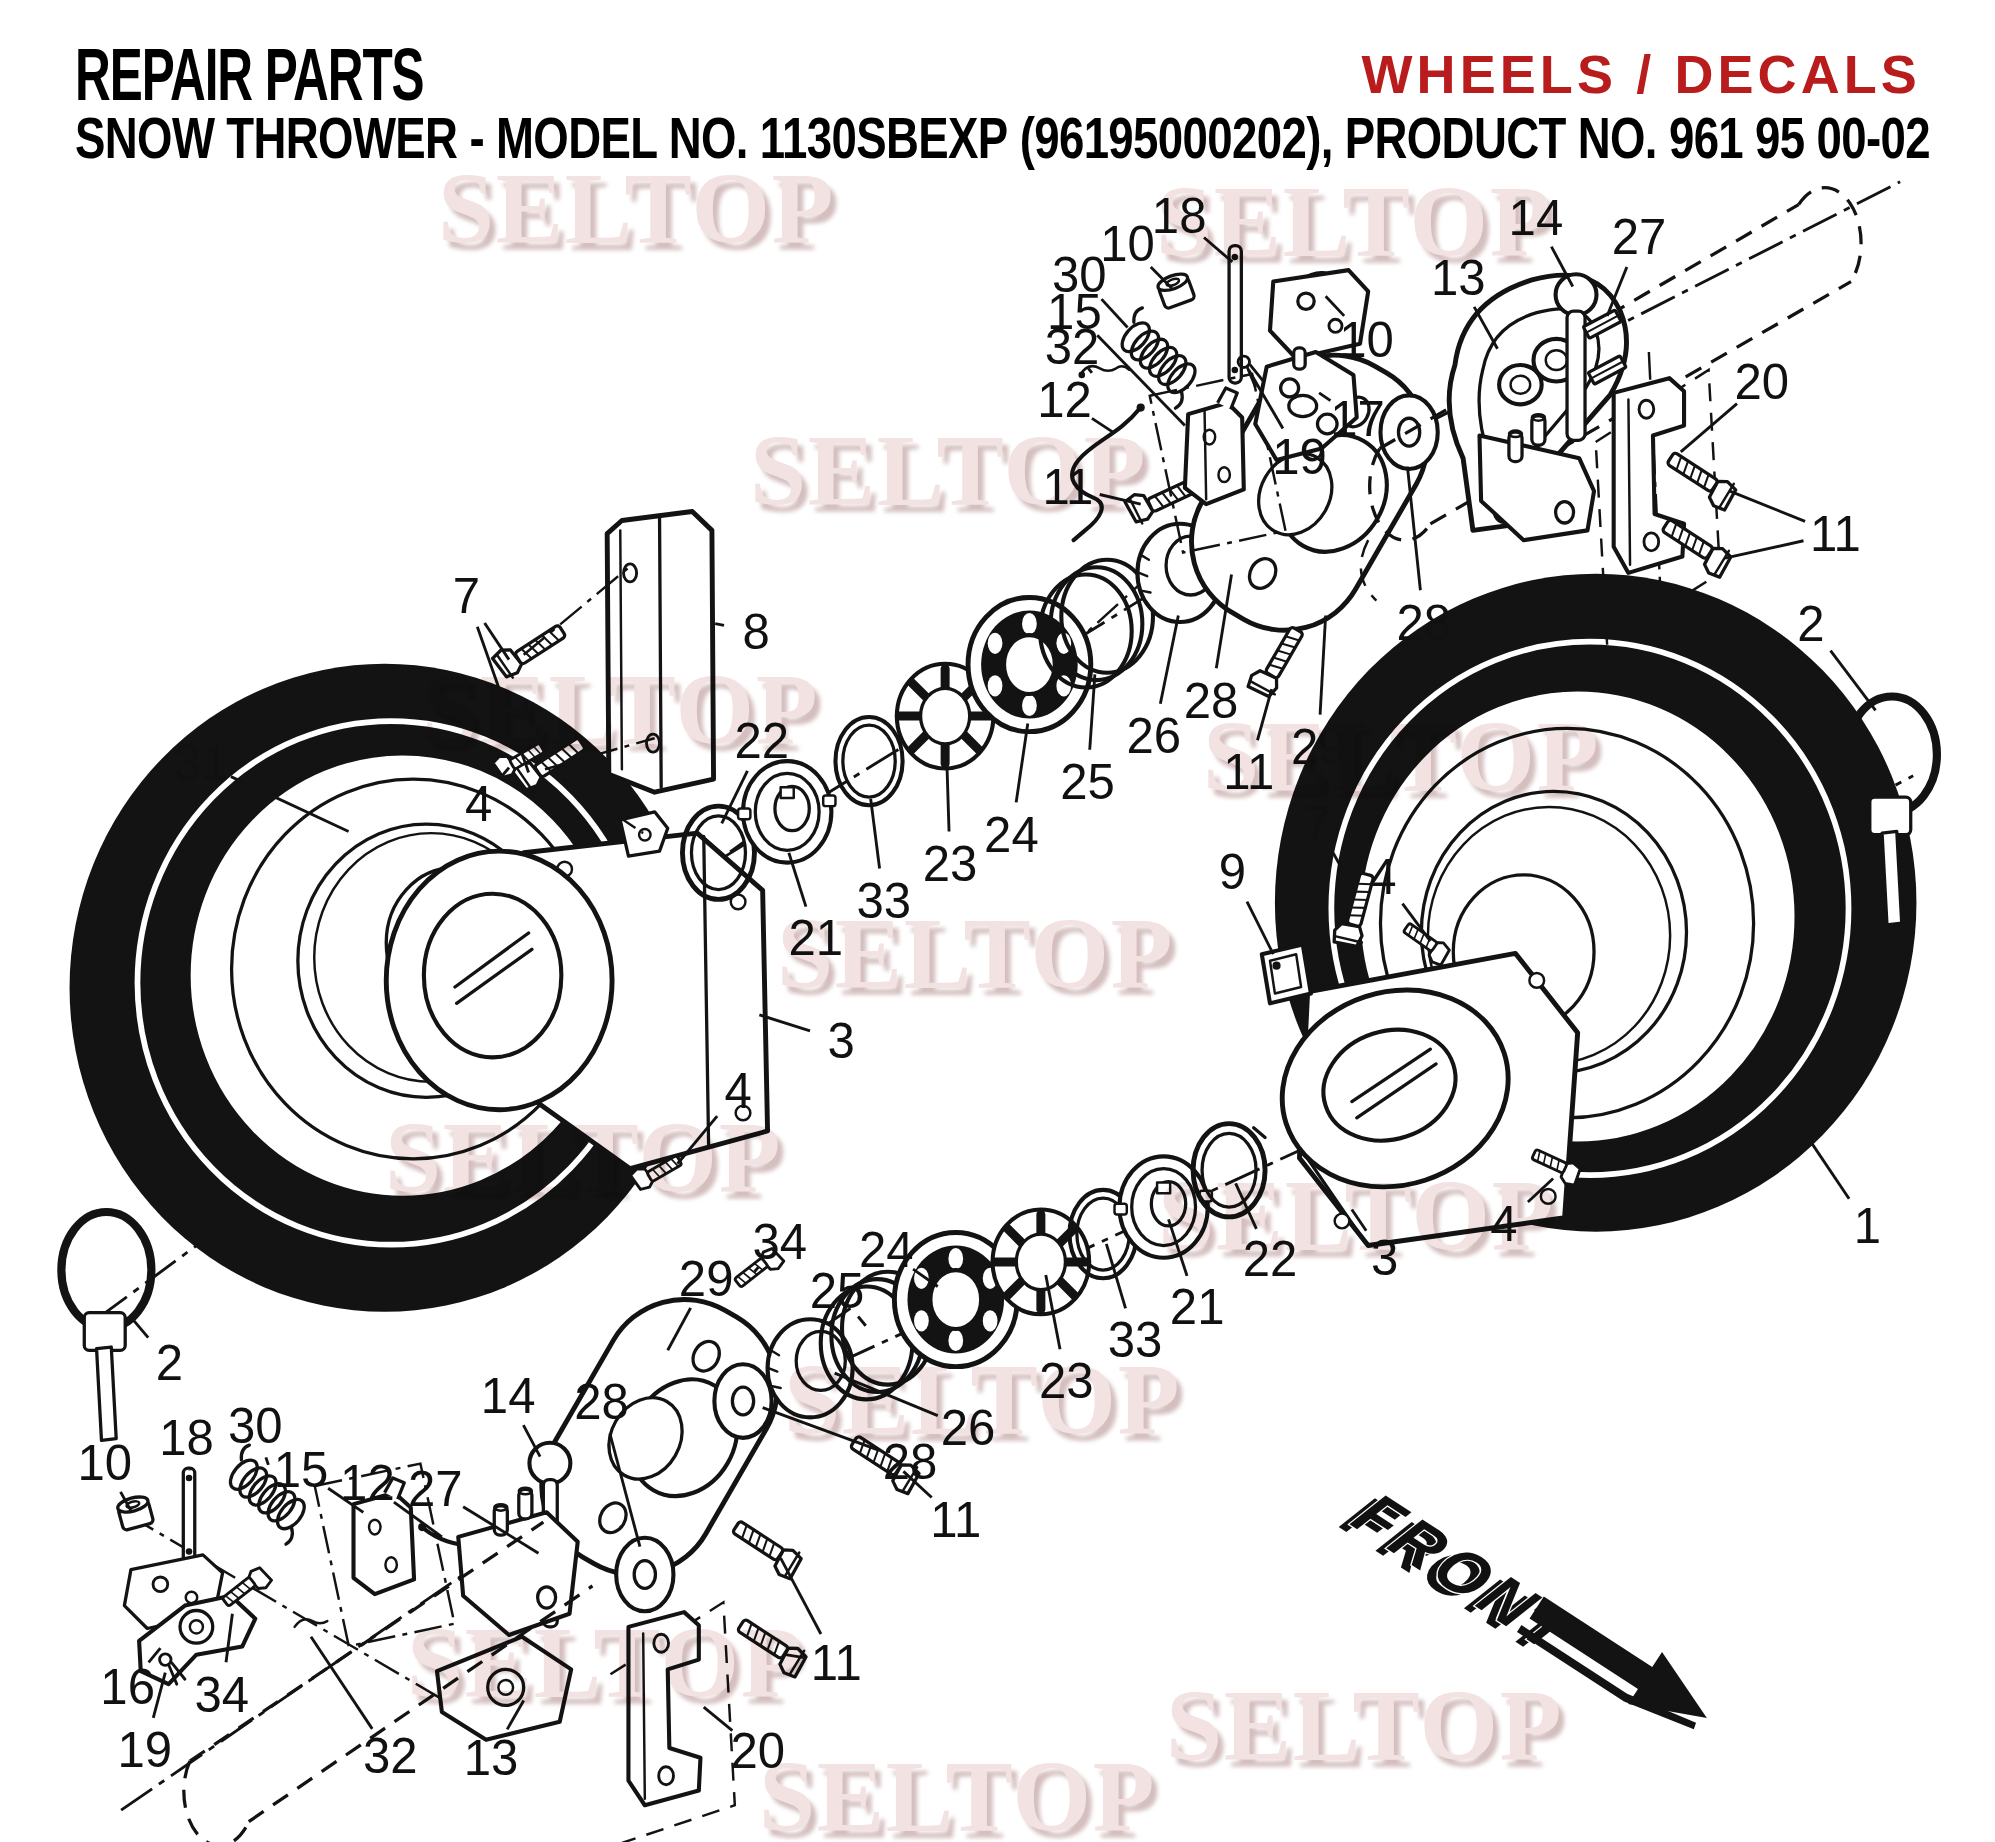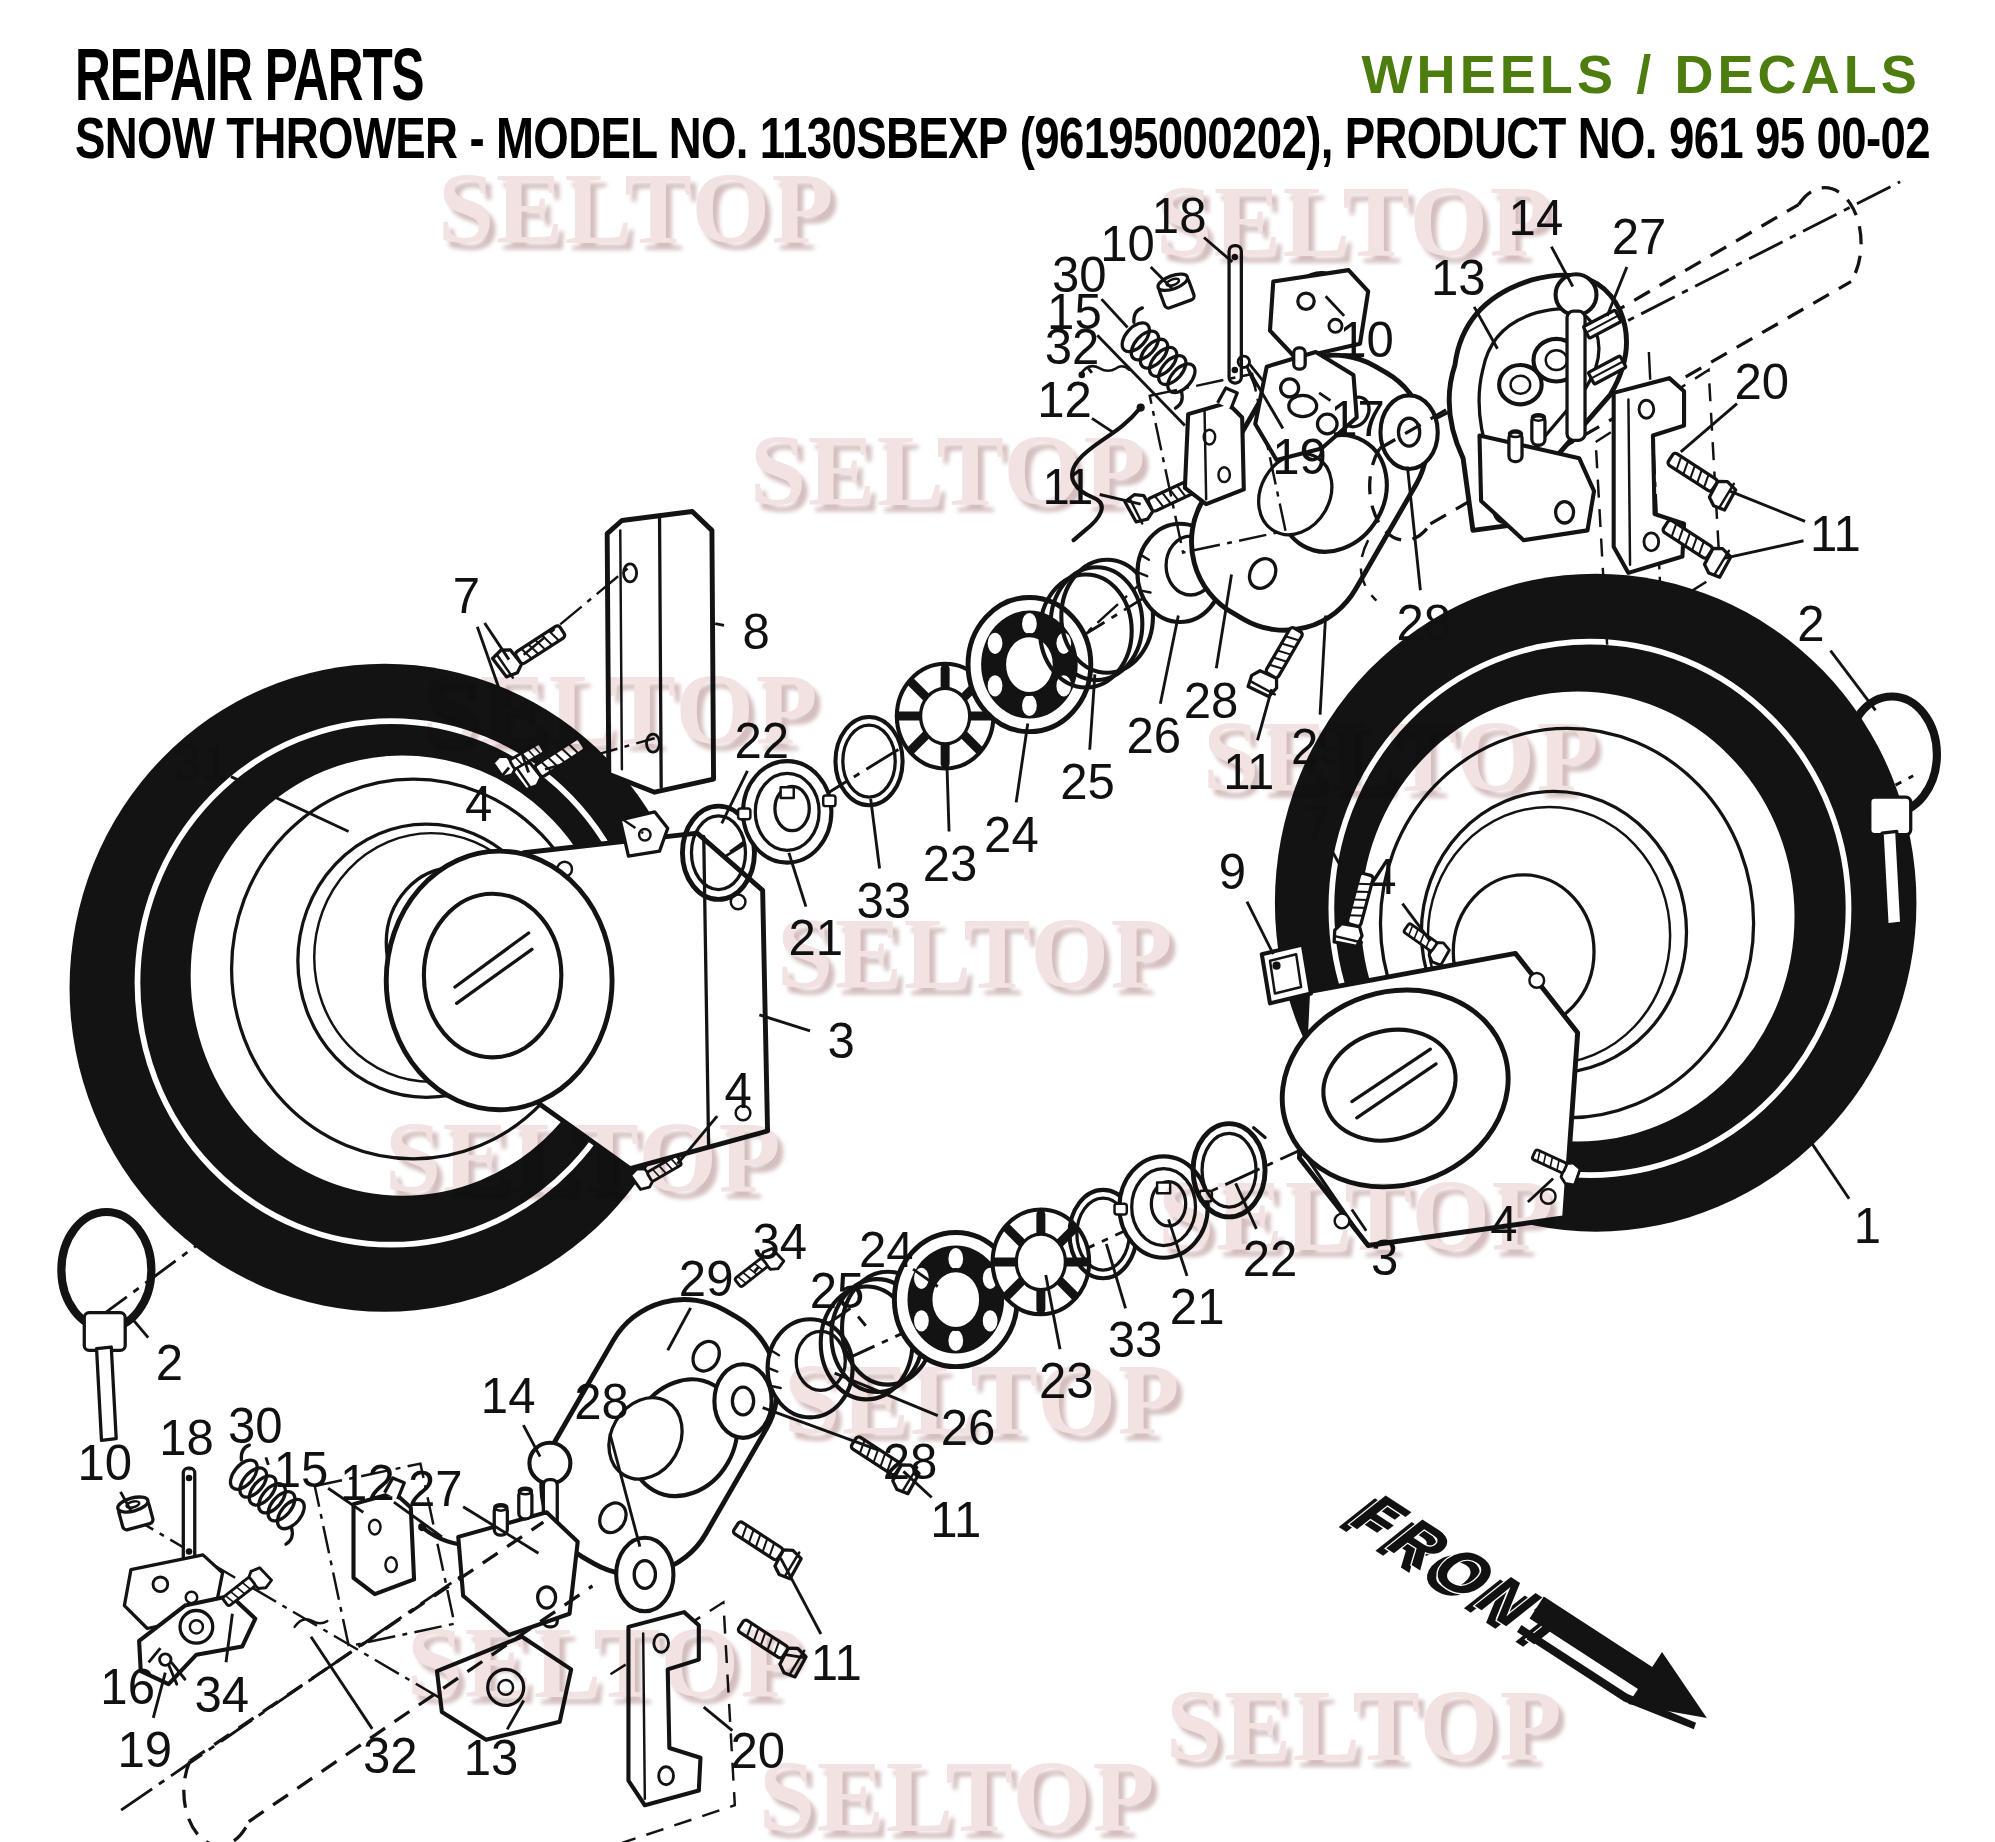--- a/index.html
+++ b/index.html
@@ -1,21 +1,21 @@
 <!DOCTYPE html>
 <html style="font-size:13px"><head>
 <meta charset="utf-8">
 <style>
   html,body{margin:0;padding:0;background:#fff;}
   .page{position:relative;width:1995px;height:1843px;background:#fff;
         font-family:"Liberation Sans",sans-serif;overflow:hidden;}
   .hdr-left{position:absolute;left:75px;top:31px;font-weight:900;font-size:75px;
         letter-spacing:-1.6px;color:#000;transform:scaleX(.66);transform-origin:left top;white-space:nowrap;}
   .hdr-right{position:absolute;right:74px;top:43px;font-weight:700;font-size:54px;
-        letter-spacing:4.1px;color:#4d7c0f;white-space:nowrap;}
+        letter-spacing:4.1px;color:#b91c1c;white-space:nowrap;}
   .hdr-model{position:absolute;left:75px;top:105px;font-weight:700;font-size:57px;
         color:#000;transform:scaleX(.80);transform-origin:left top;white-space:nowrap;letter-spacing:-0.8px;}
   .hdr-model b{font-weight:900;}
   .wm-layer{position:absolute;left:0;top:7px;width:100%;height:100%;pointer-events:none;}
   .wm{position:absolute;font-family:"Liberation Serif",serif;font-weight:700;font-size:101px;
       line-height:1;letter-spacing:1.6px;color:#f2e2e2;text-shadow:5.7px 6.5px 4.1px #d4bebe;
       mix-blend-mode:multiply;transform:translateY(-18px);white-space:nowrap;}
   svg{position:absolute;left:0;top:0;}
   .ln{stroke:#131313;fill:none;stroke-width:5;stroke-linecap:round;stroke-linejoin:round;}
   .fw{fill:#fff;stroke:#131313;stroke-width:5;stroke-linejoin:round;}

